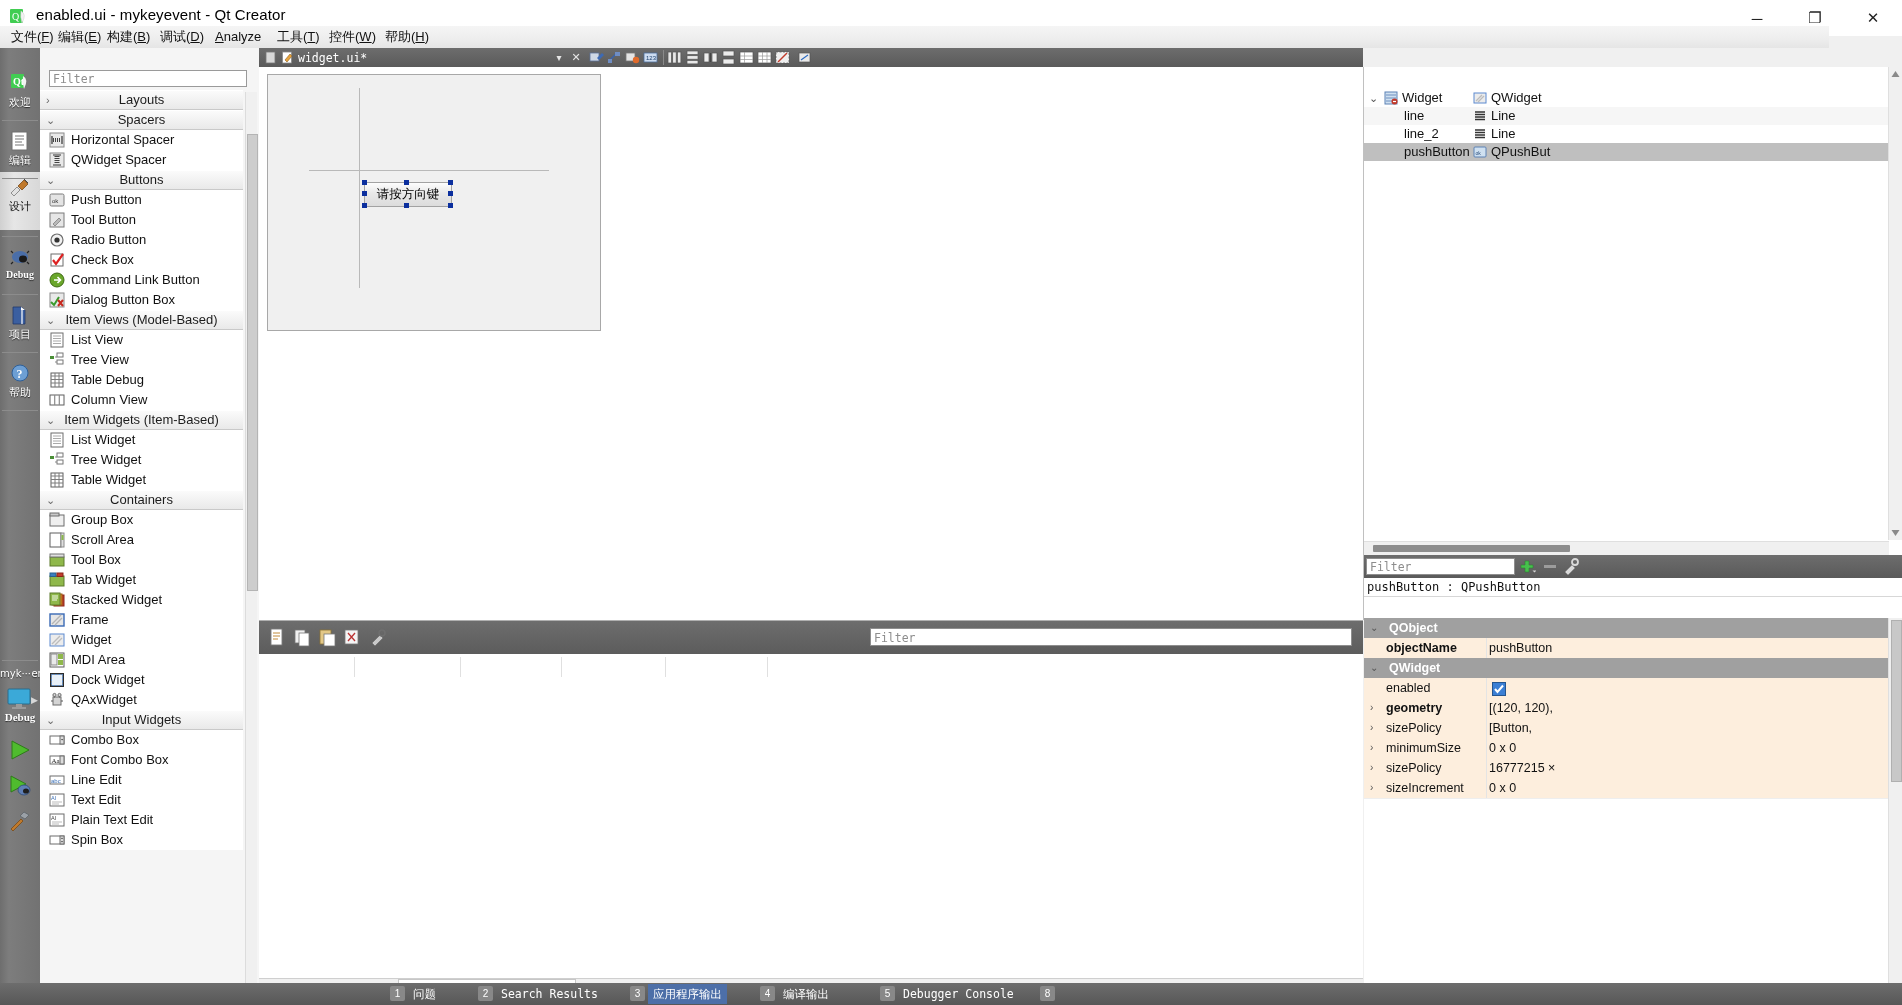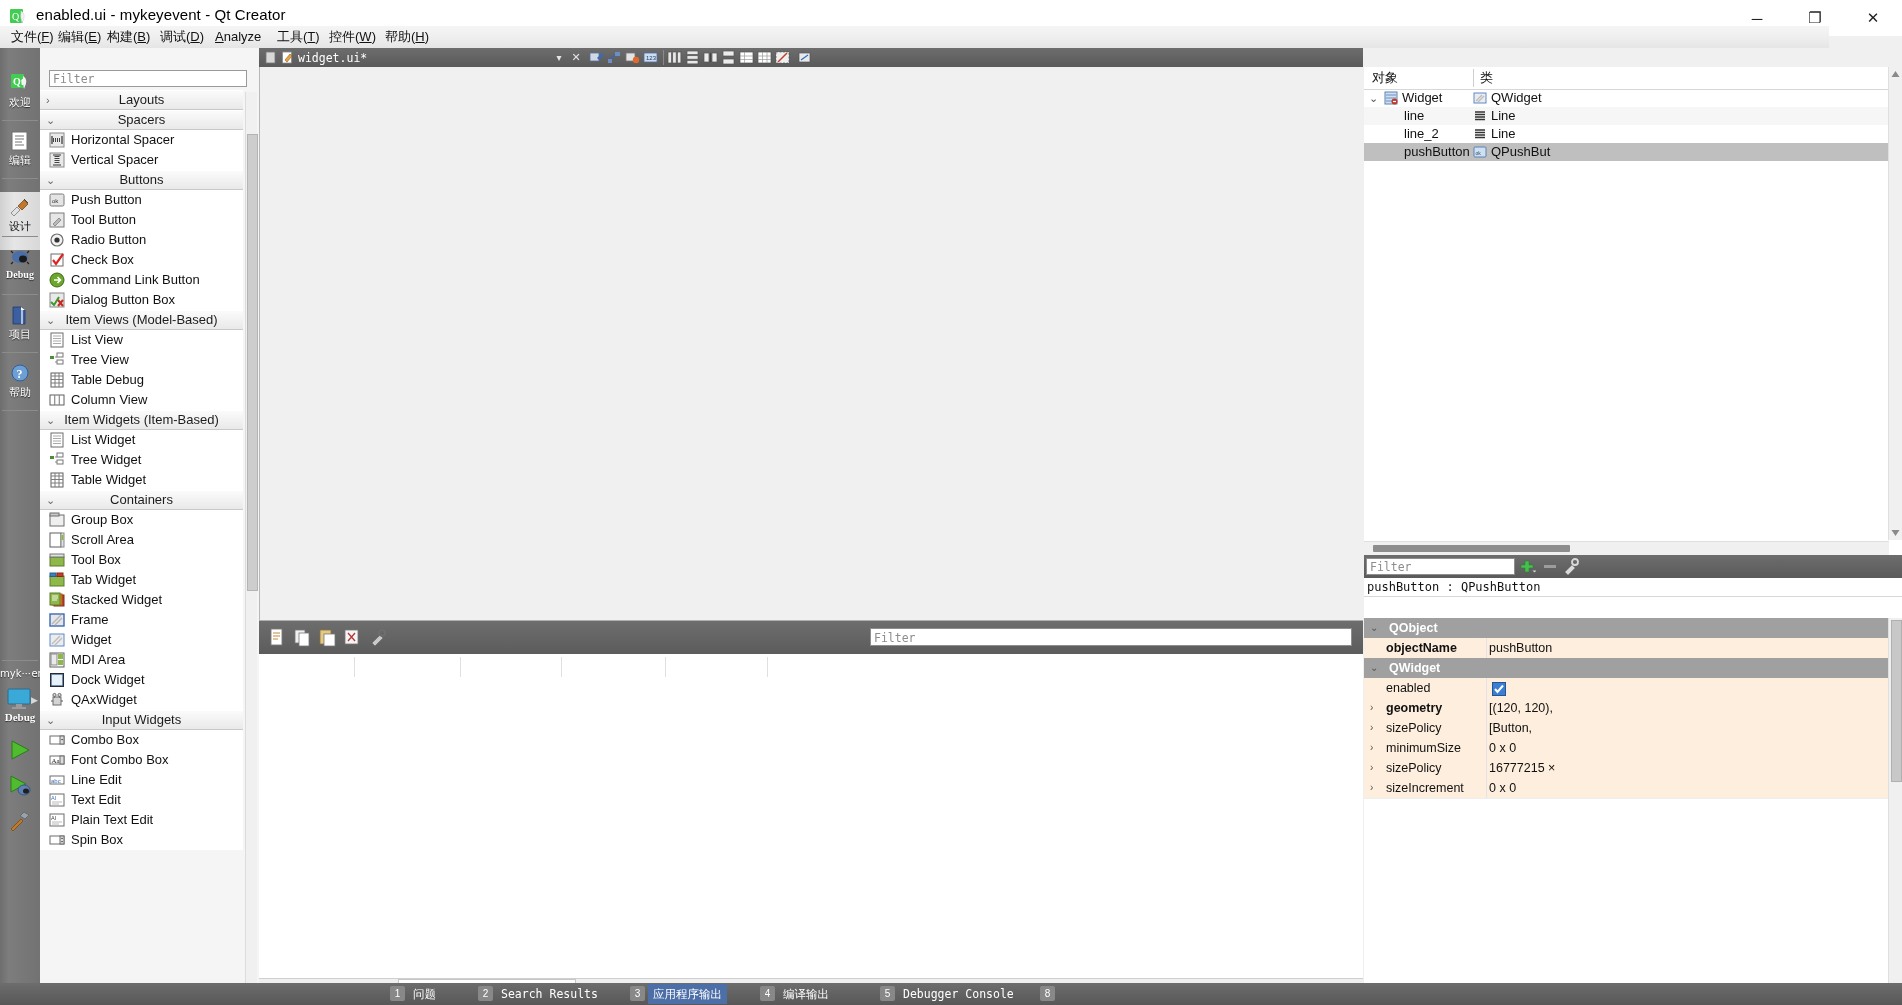--- a/index.html
+++ b/index.html
@@ -181,21 +181,21 @@
           </svg></div>
         <div class="mlabel">欢迎</div>
       </div>
       <div class="mode" style="top: 78px;">
         <div class="mglyph"><svg viewBox="0 0 20 21">
             <rect x="2" y="1" width="15" height="18" fill="#fff" stroke="#6f6f6f" stroke-width="1"></rect>
             <path d="M5 5h9M5 8h9M5 11h7M5 14h9" stroke="#777" stroke-width="1.1"></path>
           </svg></div>
         <div class="mlabel">编辑</div>
       </div>
-      <div class="mode sel" style="top: 144px;">
+      <div class="mode sel" style="top: 124px;">
         <div class="mglyph"><svg viewBox="0 0 20 21">
             <path d="M1 16l6-6 3 3-6 6z" fill="#e2e2e2" stroke="#7a7a7a" stroke-width=".8"></path>
             <path d="M8 9l6-6 4 4-6 6z" fill="#c0792c" stroke="#7a4a16" stroke-width=".8"></path>
             <path d="M14 2l4 4" stroke="#444" stroke-width="1"></path>
           </svg></div>
         <div class="mlabel">设计</div>
       </div>
       <div class="mode" style="top: 194px;">
         <div class="mglyph"><svg viewBox="0 0 20 21">
             <ellipse cx="10" cy="10" rx="8" ry="6" fill="#4a6ea8"></ellipse>
@@ -266,21 +266,21 @@
               <path d="M4 8h8" stroke="#444" stroke-width="4" stroke-dasharray="1 1"></path>
             </svg></div>
           <div class="wlabel">Horizontal Spacer</div>
         </div>
         <div class="witem">
           <div class="wicon"><svg viewBox="0 0 16 16">
               <rect x="1" y="1" width="14" height="14" fill="#e9e9e9" stroke="#8a8a8a" stroke-width="1"></rect>
               <path d="M4 3h8M4 13h8" stroke="#333" stroke-width="1.2"></path>
               <path d="M8 4v8" stroke="#444" stroke-width="5" stroke-dasharray="1 1"></path>
             </svg></div>
-          <div class="wlabel">Vertical Spacer</div>
+          <div class="wlabel">QWidget Spacer</div>
         </div>
         <div class="wgroup">
           <div class="gchev">⌄</div>
           <div class="gtitle">Buttons</div>
         </div>
         <div class="witem">
           <div class="wicon"><svg viewBox="0 0 16 16">
               <rect x="1" y="2" width="14" height="12" rx="1.5" fill="#e4e4e4" stroke="#7b7b7b"></rect>
               <text x="3" y="11" font-size="6" fill="#333" font-family="Liberation Sans, sans-serif">ok</text>
             </svg></div>
@@ -596,20 +596,38 @@
           <rect x="1" y="2" width="13" height="11" fill="#efefef" stroke="#555" stroke-width=".7" stroke-dasharray="2 1.5"></rect>
           <path d="M3 12l9-9" stroke="#c23b2b" stroke-width="1.4"></path>
         </svg></div>
     <div class="tbtn" style="left:538px">
       <svg viewBox="0 0 15 15">
           <rect x="2" y="3" width="11" height="9" fill="#e9e9e9" stroke="#555" stroke-width=".7"></rect>
           <path d="M4 10l7-5" stroke="#2b6ac2" stroke-width="1.1"></path>
         </svg></div>
   </div>
 
+  <div class="canvas">
+    <div class="formwin">
+      <div class="vline" style="left:91px;top:13px;width:1px;height:200px;"></div>
+      <div class="vline" style="left:41px;top:95px;width:240px;height:1px;"></div>
+
+      <div class="designed-btn">
+        <span>请按方向键</span>
+      </div>
+      <div class="handle" style="left:94px;top:105px;"></div>
+      <div class="handle" style="left:136px;top:105px;"></div>
+      <div class="handle" style="left:180px;top:105px;"></div>
+      <div class="handle" style="left:94px;top:116px;"></div>
+      <div class="handle" style="left:180px;top:116px;"></div>
+      <div class="handle" style="left:94px;top:128px;"></div>
+      <div class="handle" style="left:136px;top:128px;"></div>
+      <div class="handle" style="left:180px;top:128px;"></div>
+    </div>
+  </div>
 
   <div class="aedit">
     <div class="aedit-toolbar">
       <div class="abtn" style="left:9px">
         <svg viewBox="0 0 19 19">
             <rect x="3" y="1" width="11" height="16" fill="#fff" stroke="#7a7a7a" stroke-width=".9"></rect>
             <path d="M5 5h7M5 8h7M5 11h5" stroke="#c08a3a" stroke-width="1"></path>
           </svg></div>
       <div class="abtn" style="left:34px">
         <svg viewBox="0 0 19 19">
@@ -638,25 +656,20 @@
         <div class="atab sel" style="left: 138.6px;">Signals &amp; Slots Editor</div>
       </div>
   <div class="colsep" style="left: 95px;"></div>
       <div class="colsep" style="left: 201px;"></div>
       <div class="colsep" style="left: 302px;"></div>
       <div class="colsep" style="left: 406px;"></div>
       <div class="colsep" style="left: 508px;"></div>
     </div>
 
   <div class="oinspect">
-    <div class="oi-head">
-      <div class="ohc" style="left:8px">对象</div>
-      <div class="ohsep"></div>
-      <div class="ohc" style="left:116px">类</div>
-    </div>
     <div id="oirows">
         <div class="orow" style="top: 22px;">
           <div class="ochev">⌄</div>
           <div class="oicon" style="left:20px"><svg viewBox="0 0 14 14">
               <rect x="1" y="1" width="12" height="12" fill="#cfe0f0" stroke="#5c82b5"></rect>
               <path d="M2 4h10M2 7h10M2 10h7" stroke="#6e90c0"></path>
               <circle cx="10.5" cy="10.5" r="3" fill="#c0392b"></circle>
               <path d="M9 10.5h3" stroke="#fff" stroke-width="1.2"></path>
             </svg></div>
           <div class="oname" style="left:38px">Widget</div>

